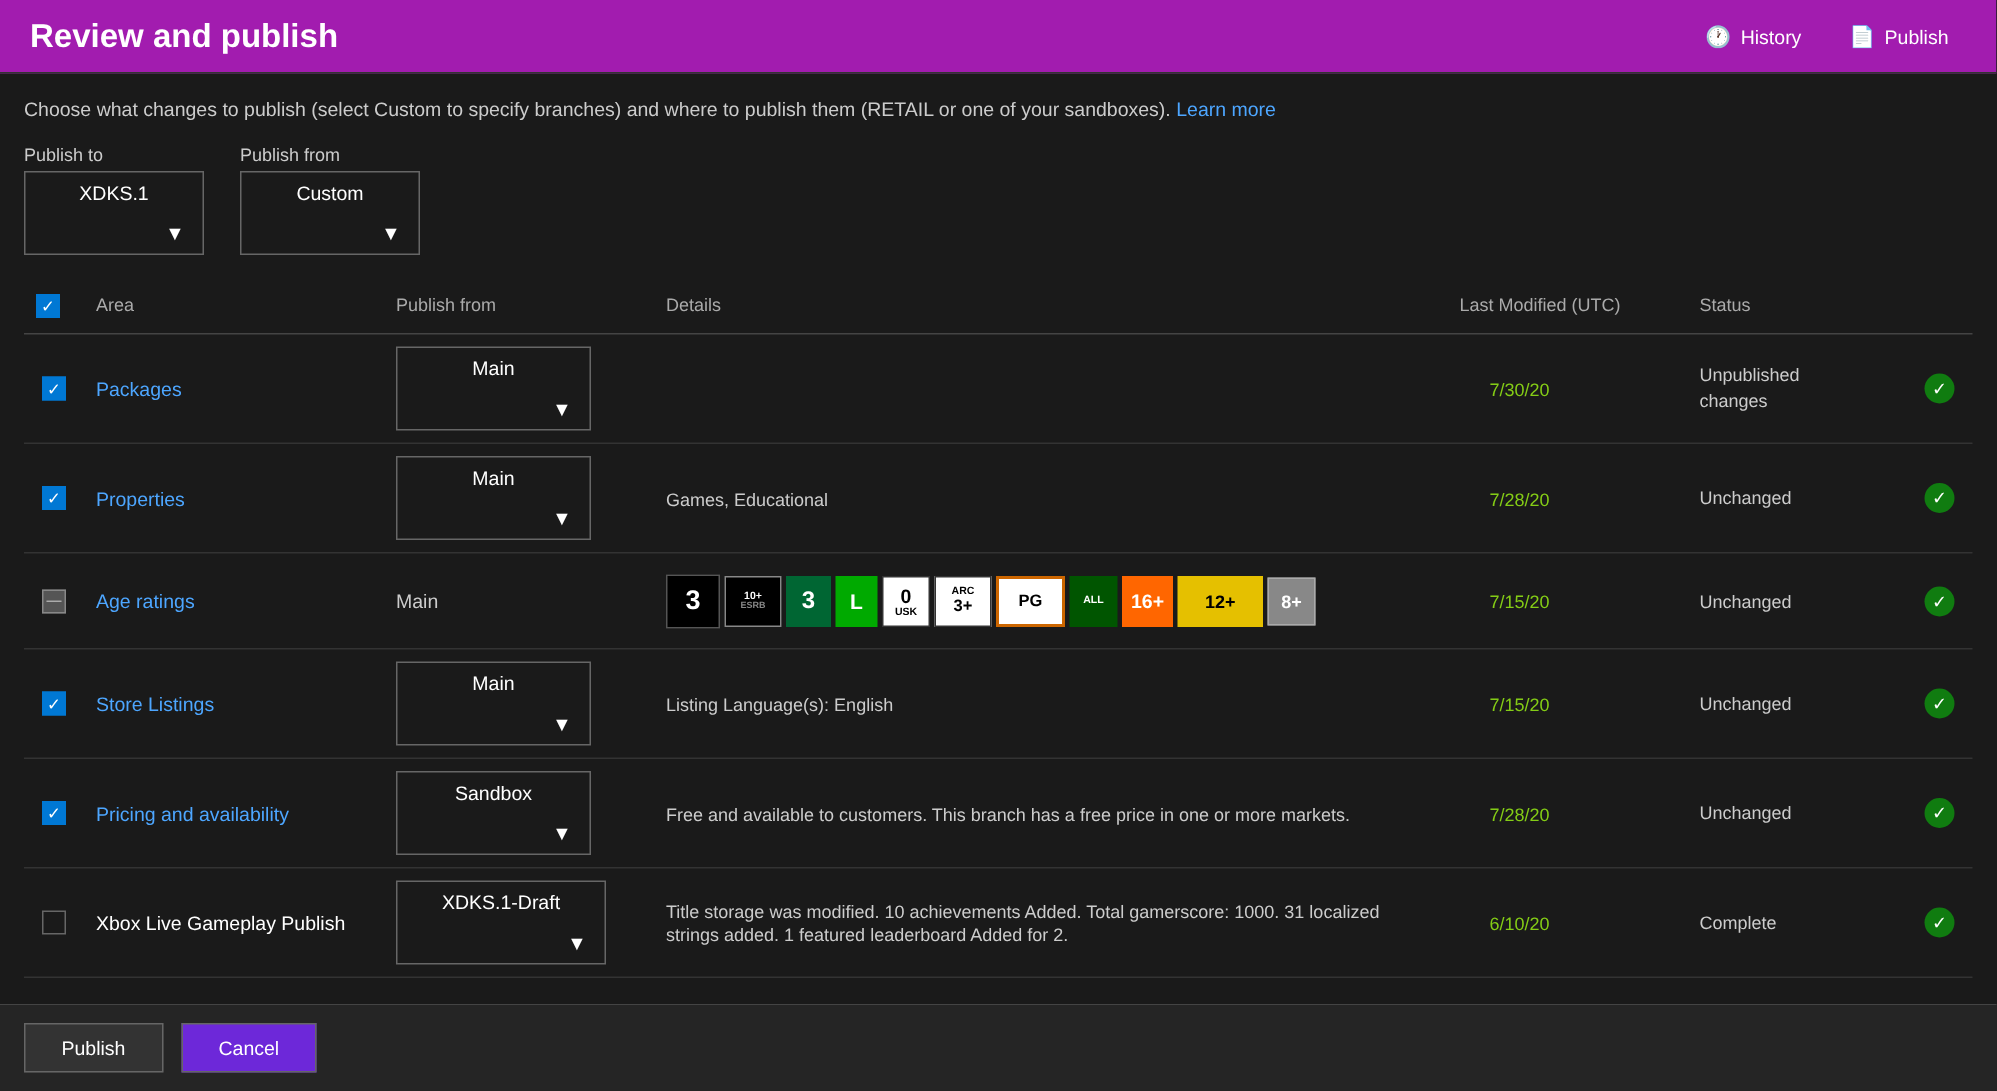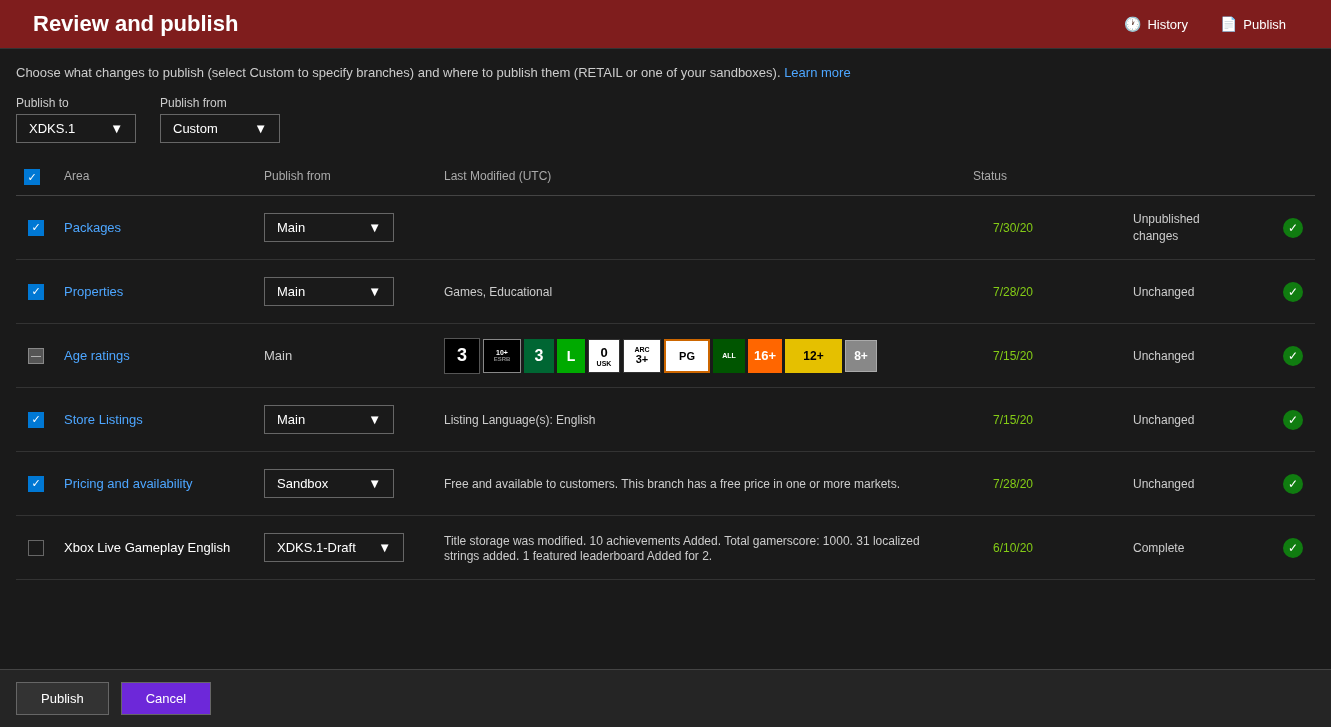--- a/index.html
+++ b/index.html
@@ -8,22 +8,22 @@
       color: #ffffff;
       font-family: 'Segoe UI', Arial, sans-serif;
       font-size: 13px;
       min-height: 727px;
       width: 1331px;
       overflow-x: hidden;
     }
 
     
     .header {
-      background: #7f1d1d;
-      padding: 10px 33px;
+      background: #a21caf;
+      padding: 10px 20px;
       display: flex;
       align-items: center;
       justify-content: space-between;
       border-bottom: 1px solid #333;
     }
     .header-title {
       font-size: 22px;
       font-weight: 700;
       color: #fff;
     }
@@ -79,20 +79,21 @@
     .dropdown-btn {
       background: #1a1a1a;
       border: 1px solid #666;
       color: #fff;
       padding: 6px 12px;
       cursor: pointer;
       display: flex;
       gap: 12px;
       min-width: 120px;
       font-size: 13px;
+      flex-direction: column;
     }
     .dropdown-btn .chevron { margin-left: auto; }
 
     
     .table-container {
       width: 100%;
     }
     .table-header {
       display: grid;
       grid-template-columns: 40px 200px 180px 1fr 160px 150px 40px;
@@ -296,20 +297,21 @@
   </div>
 
   <div class="table-container">
 
     <div class="table-header">
       <div>
         <div class="custom-checkbox checked"></div>
       </div>
       <div>Area</div>
       <div>Publish from</div>
+      <div>Details</div>
       <div>Last Modified (UTC)</div>
       <div>Status</div>
       <div></div>
     </div>
 
     <div class="table-row">
       <div class="checkbox-cell">
         <div class="custom-checkbox checked"></div>
       </div>
       <div><span class="area-name">Packages</span></div>
@@ -430,21 +432,21 @@
       </div>
       <div class="status-cell">
         <div class="green-check">✓</div>
       </div>
     </div>
 
     <div class="table-row">
       <div class="checkbox-cell">
         <div class="custom-checkbox"></div>
       </div>
-      <div><span class="area-name-plain">Xbox Live Gameplay English</span></div>
+      <div><span class="area-name-plain">Xbox Live Gameplay Publish</span></div>
       <div>
         <button class="dropdown-btn" style="min-width:140px;">
           <span>XDKS.1-Draft</span>
           <span class="chevron">▼</span>
         </button>
       </div>
       <div><span class="details-text">Title storage was modified. 10 achievements Added. Total gamerscore: 1000. 31 localized strings added. 1 featured leaderboard Added for 2.</span></div>
       <div><span class="modified-text">6/10/20</span></div>
       <div class="status-cell">
         <span class="status-label">Complete</span>

